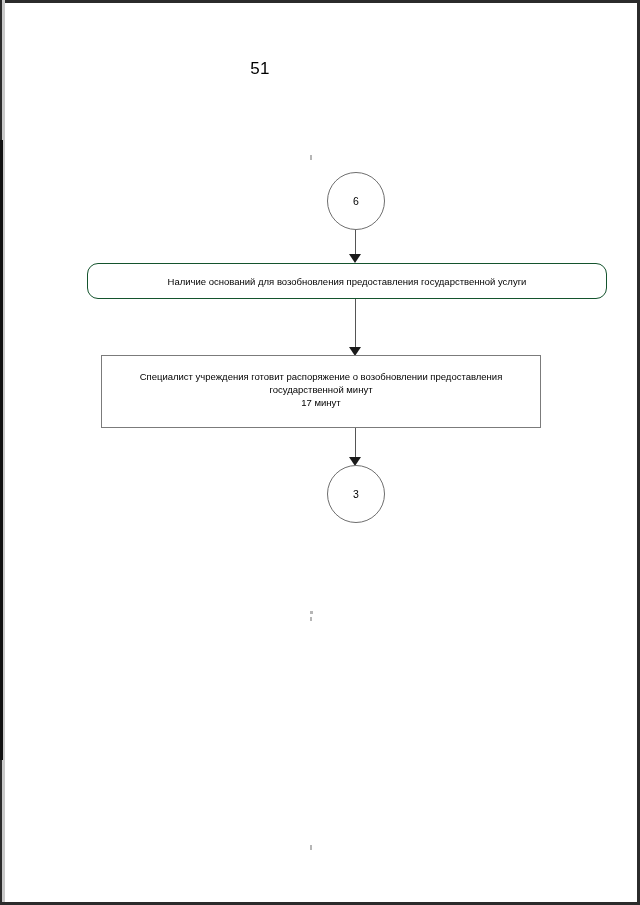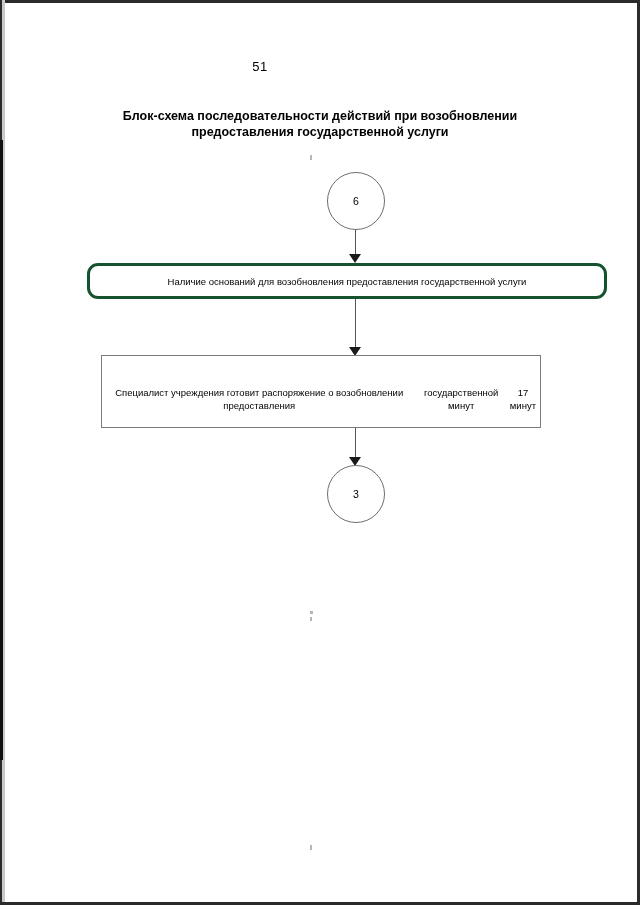--- a/index.html
+++ b/index.html
@@ -45,21 +45,21 @@
     background: #b6b6b6;
   }
 
   
   #page-number {
     position: absolute;
     left: 0;
     top: 59px;
     width: 520px;
     text-align: center;
-    font-size: 13px;
+    font-size: 17px;
     letter-spacing: 0.4px;
   }
 
   
   #doc-title {
     position: absolute;
     left: 110px;
     top: 108px;
     width: 420px;
     text-align: center;
@@ -85,21 +85,21 @@
   }
   #node-start { left: 327px; top: 172px; }
   #node-end   { left: 327px; top: 465px; }
 
   .node-rounded {
     position: absolute;
     left: 87px;
     top: 263px;
     width: 520px;
     height: 36px;
-    border: 3px solid #14532d;
+    border: 1px solid #14532d;
     border-radius: 11px;
     box-sizing: border-box;
     background: #ffffff;
     display: flex;
     align-items: center;
     justify-content: center;
     font-size: 9.5px;
     line-height: 13px;
     text-align: center;
     padding: 0 26px;
@@ -108,21 +108,21 @@
   .node-rect {
     position: absolute;
     left: 101px;
     top: 355px;
     width: 440px;
     height: 73px;
     border: 1px solid #7b7b7b;
     box-sizing: border-box;
     background: #ffffff;
     display: flex;
-    flex-direction: row;
+    flex-direction: column;
     align-items: center;
     justify-content: flex-start;
     padding-top: 14px;
     font-size: 9.5px;
     line-height: 13px;
     text-align: center;
   }
   .node-rect .line { display: block; }
 
   
@@ -161,24 +161,20 @@
   <div class="scan-edge right"></div>
   <div class="scan-edge bottom"></div>
 
   <div class="speckle" style="left:310px; top:611px; width:3px; height:3px;"></div>
   <div class="speckle" style="left:310px; top:617px; width:2px; height:4px;"></div>
   <div class="speckle" style="left:310px; top:845px; width:2px; height:5px;"></div>
   <div class="speckle" style="left:310px; top:155px; width:2px; height:5px;"></div>
 
   <div id="page-number">51</div>
 
-  <div id="doc-title">
-    <span class="line">Блок-схема последовательности действий при возобновлении</span>
-    <span class="line">предоставления государственной услуги</span>
-  </div>
 
   <div id="node-start" class="node-circle">
     <span>6</span>
   </div>
 
   <div id="connector-1" class="connector"></div>
   <div id="arrowhead-1" class="arrowhead"></div>
 
   <div class="node-rounded">
     <span>Наличие оснований для возобновления предоставления государственной услуги</span>

